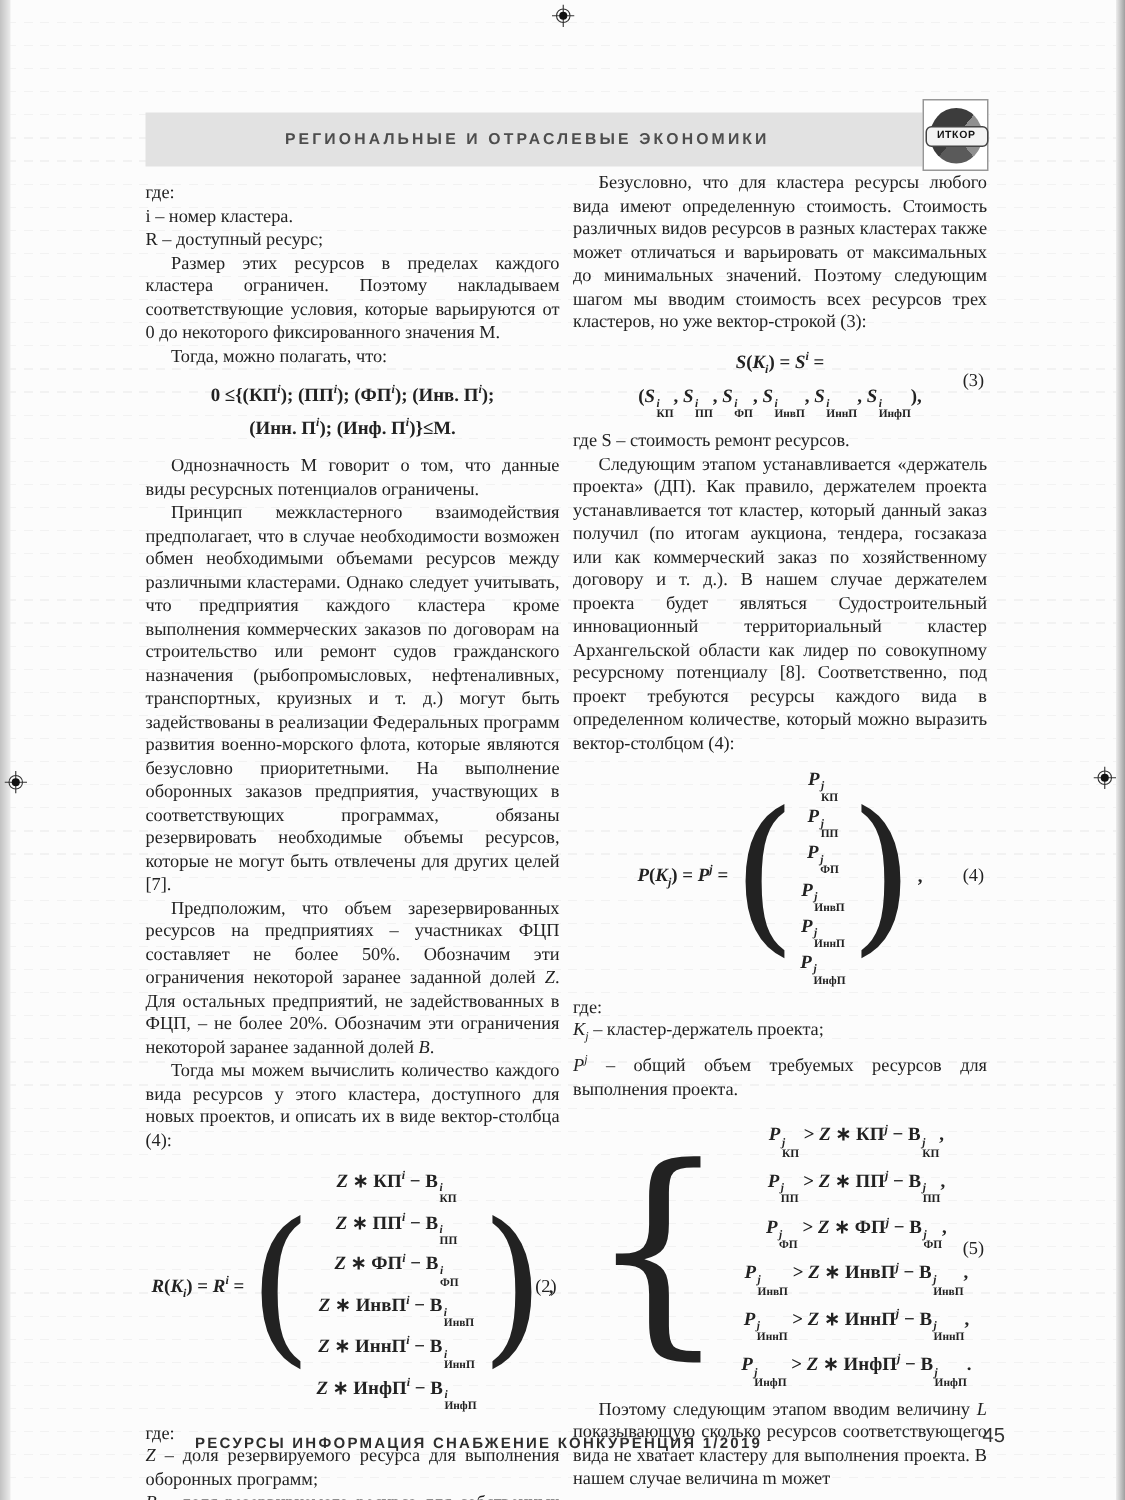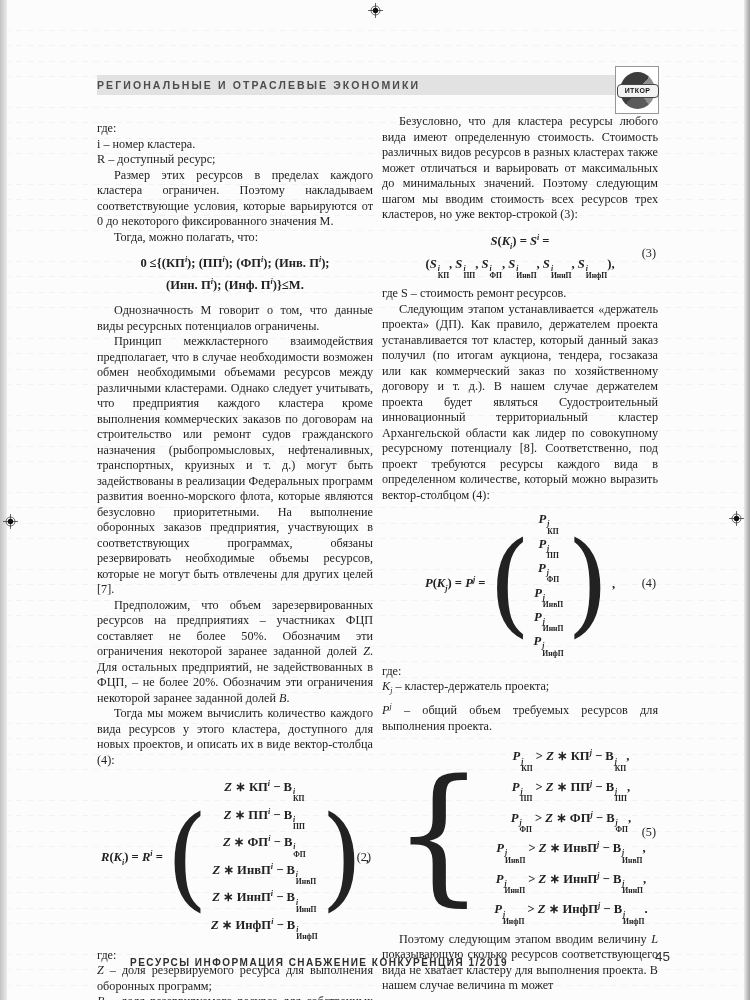--- a/index.html
+++ b/index.html
@@ -14,22 +14,22 @@
   .edge-left{position:absolute;left:0;top:0;width:7px;height:1000px;
     background:linear-gradient(90deg,#c2c2c2,#ececec);}
   .edge-right{position:absolute;right:0;top:0;width:6px;height:1000px;
     background:linear-gradient(90deg,#ededed,#9f9f9f);}
   
   .mark{position:absolute;width:15px;height:15px;}
   .mark-top{left:368px;top:3px;}
   .mark-left{left:3px;top:514px;}
   .mark-right{left:729px;top:511px;}
   
-  .band{position:absolute;left:97px;top:75px;width:557px;height:20px;background:#e2e2e2;
-    display:flex;align-items:center;justify-content:flex-start;box-sizing:border-box;padding-right:48px;}
+  .band{position:absolute;left:97px;top:75px;width:557px;height:36px;background:#e2e2e2;
+    display:flex;align-items:center;justify-content:center;box-sizing:border-box;padding-right:48px;}
   .band-title{font-family:"Liberation Sans",sans-serif;font-size:10.5px;font-weight:bold;
     letter-spacing:2.1px;color:#4d4d4d;white-space:nowrap;}
   .logo-box{position:absolute;left:615px;top:66px;width:42px;height:46px;background:#fff;
     border:1px solid #979797;display:flex;align-items:center;justify-content:center;}
   .logo-circle{position:relative;width:35px;height:37px;border-radius:50%;
     background:conic-gradient(from 220deg,#3c3c3c 0 50%,#8f8f8f 50% 78%,#5a5a5a 78% 100%);}
   .logo-ribbon{position:absolute;left:-3px;top:12px;width:40px;height:12px;background:#f3f3f3;
     border:1px solid #444;border-radius:4px;display:flex;align-items:center;justify-content:center;
     font-family:"Liberation Sans",sans-serif;font-size:7px;font-weight:bold;color:#111;letter-spacing:.4px;}
   

